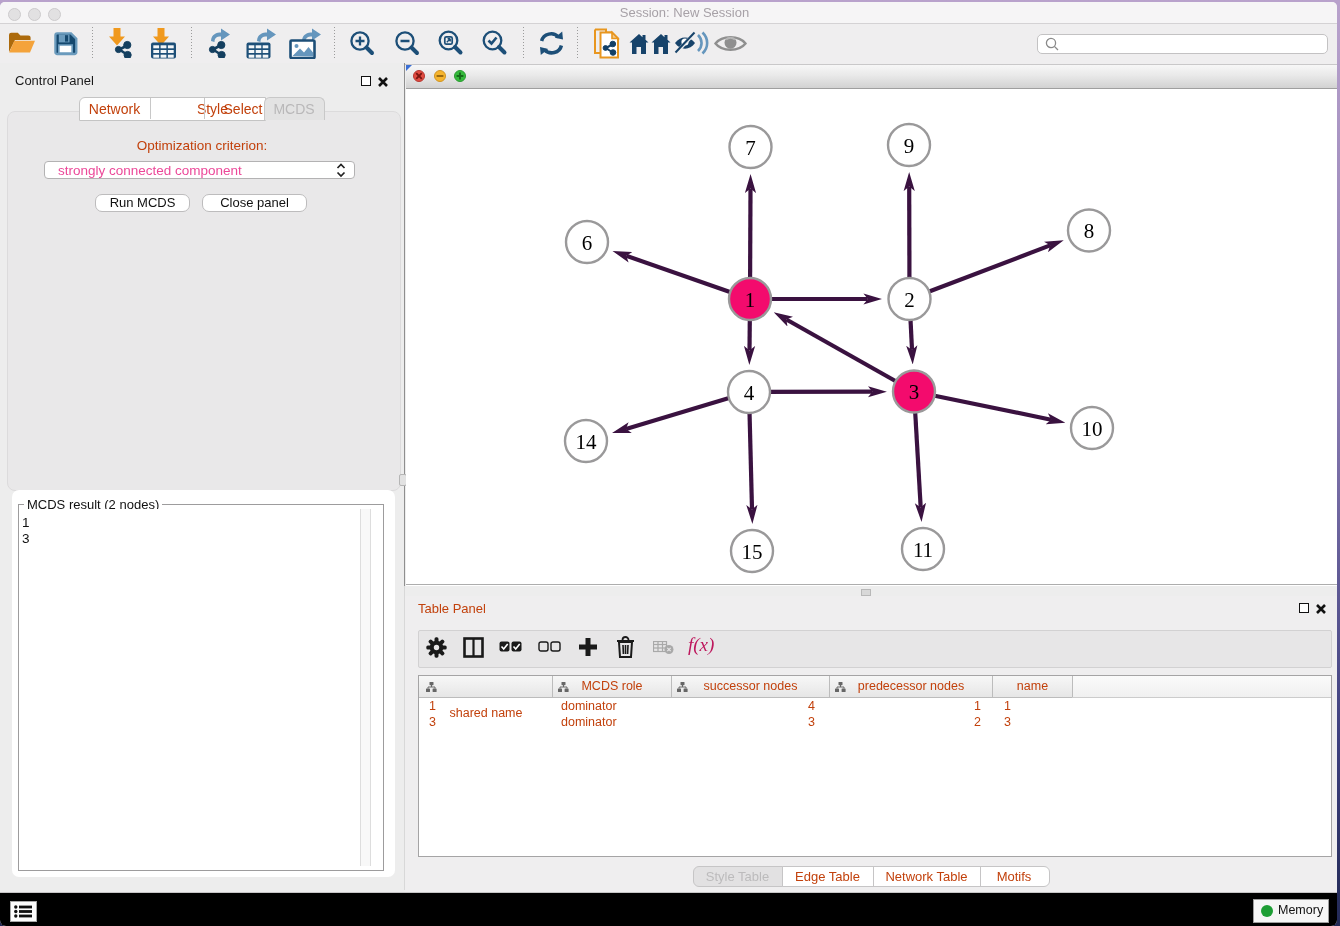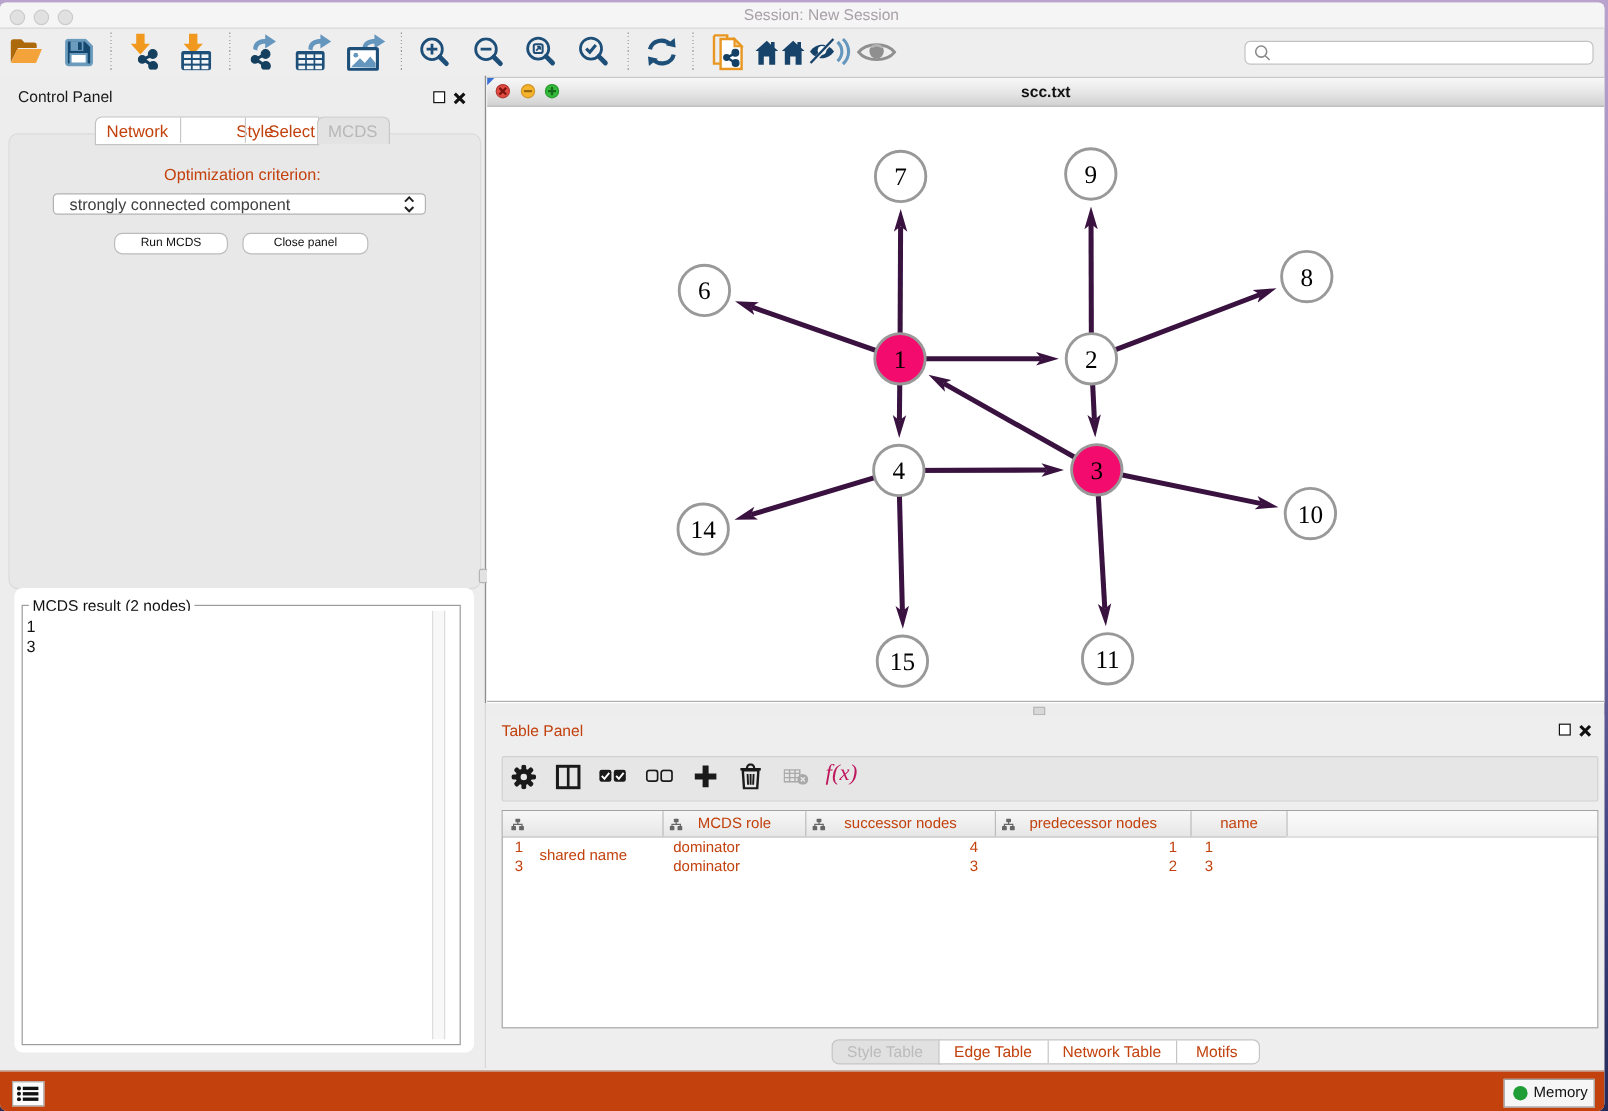--- a/index.html
+++ b/index.html
@@ -19,31 +19,31 @@
   
   #toolbar{position:absolute;left:0;top:22px;width:100%;height:40px;background:#efeeef;
            border-bottom:1px solid #c9c8c9;}
   .vsep{position:absolute;top:3px;height:33px;width:1px;
         background-image:repeating-linear-gradient(180deg,#9b9b9b 0 1px,transparent 1px 3px);}
   #searchbox{position:absolute;left:1037px;top:10px;width:289px;height:18px;background:#fff;
              border:1px solid #c3c2c3;border-radius:5px;}
   .float-ic{position:absolute;width:8px;height:8px;border:1.5px solid #111;background:#fff;}
   .panel-round{position:absolute;border-radius:8px;}
   .btn{position:absolute;background:#fff;border:1px solid #bdbcbd;border-radius:7px;
-       font-size:10px;color:#111;text-align:center;}
+       font-size:13px;color:#111;text-align:center;}
   
   #netwin{position:absolute;left:406px;top:63px;width:931px;height:521px;background:#fff;}
   #nettitle{position:absolute;left:0;top:0;width:100%;height:23px;
             background:linear-gradient(180deg,#f7f7f7,#e9e9e9 45%,#d2d2d2);
             border-bottom:1px solid #9f9f9f;}
   .traffic{position:absolute;top:5px;width:12px;height:12px;border-radius:50%;box-sizing:border-box;}
   
   #tablepanel{position:absolute;left:405px;top:594px;width:932px;height:296px;background:#efeeef;}
   
-  #statusbar{position:absolute;left:0;top:890px;width:100%;height:34px;background:#c2410c;
+  #statusbar{position:absolute;left:0;top:890px;width:100%;height:34px;background:#000000;
              border-top:1px solid #c6c5c6;}
   .cell{position:absolute;font-size:12.5px;color:#c2410c;}
 </style>
 </head>
 <body>
 <div id="win">
 
   <div id="titlebar">
     <div class="tl" style="left:8px;"></div>
     <div class="tl" style="left:28px;"></div>
@@ -222,21 +222,21 @@
     <div class="abs" style="left:264px;top:34px;width:59px;height:22px;background:#e3e3e3;border:1px solid #c8c8c8;border-bottom:none;border-radius:6px 6px 0 0;"></div>
     <div class="cell" style="left:79px;top:38px;width:71px;text-align:center;font-size:14px;">Network</div>
     <div class="abs" style="left:150px;top:35px;width:1px;height:21px;background:#c8c8c8;"></div>
     <div class="cell" style="left:150px;top:38px;width:54px;text-align:right;font-size:14px;margin-left:24px;">Style</div>
     <div class="abs" style="left:204px;top:35px;width:1px;height:21px;background:#c8c8c8;"></div>
     <div class="cell" style="left:204px;top:38px;width:78px;text-align:center;font-size:14px;">Select</div>
     <div class="cell" style="left:264px;top:38px;width:60px;text-align:center;font-size:14px;color:#b9b8b9;">MCDS</div>
 
     <div class="cell" style="left:0;top:75px;width:404px;text-align:center;font-size:13.5px;">Optimization criterion:</div>
     <div class="abs" style="left:44px;top:98px;width:309px;height:16px;background:#fff;border:1px solid #b3b2b3;border-radius:4px;">
-      <div style="position:absolute;left:13px;top:1px;font-size:13.5px;color:#404040;">strongly connected component</div>
+      <div style="position:absolute;left:13px;top:1px;font-size:13.5px;color:#ec4899;">strongly connected component</div>
       <svg width="12" height="15" style="position:absolute;right:7px;top:1px;">
         <path d="M2.5 5 L6 1.5 L9.5 5" fill="none" stroke="#222" stroke-width="1.7"></path>
         <path d="M2.5 9.5 L6 13 L9.5 9.5" fill="none" stroke="#222" stroke-width="1.7"></path>
       </svg>
     </div>
     <div class="btn" style="left:95px;top:131px;width:93px;height:16px;line-height:16px;">Run MCDS</div>
     <div class="btn" style="left:202px;top:131px;width:103px;height:16px;line-height:16px;">Close panel</div>
 
     <div class="abs" style="left:12px;top:427px;width:383px;height:387px;background:#fff;border-radius:7px;"></div>
     <div class="abs" style="left:18px;top:441px;width:364px;height:365px;border:1px solid #9d9c9d;"></div>
@@ -254,21 +254,20 @@
   <div id="netwin">
     <div id="nettitle">
       <div class="traffic" style="left:7px;background:#e24b41;border:1px solid #b43832;"></div>
       <div class="traffic" style="left:28px;background:#f6b42d;border:1px solid #cf9423;"></div>
       <div class="traffic" style="left:48px;background:#35ba3b;border:1px solid #2a9a31;"></div>
       <svg width="62" height="12" style="position:absolute;left:7px;top:5px">
         <path d="M3.2 3.2 L8.8 8.8 M8.8 3.2 L3.2 8.8" stroke="#7a1510" stroke-width="1.9"></path>
         <line x1="23.6" y1="6" x2="30.4" y2="6" stroke="#9a6a10" stroke-width="1.9"></line>
         <path d="M43.6 6 h6.8 M47 2.6 v6.8" stroke="#156b1a" stroke-width="1.9"></path>
       </svg>
-      <div style="position:absolute;top:4px;width:100%;text-align:center;font-size:13px;font-weight:bold;color:#111;">scc.txt</div>
       <div style="position:absolute;left:0;top:0;width:0;height:0;border-left:6px solid #3b6fd4;border-bottom:6px solid transparent;"></div>
     </div>
     <div id="canvas" style="position:absolute;left:0;top:24px;width:931px;height:495px;background:#fff;border-bottom:1px solid #adadad;">
       <svg id="graph" width="931" height="496" font-family="'Liberation Serif',serif" font-size="21px">
         <defs>
           <marker id="arr" viewBox="0 0 19 12" markerWidth="19" markerHeight="12" refX="4.4" refY="6" orient="auto" markerUnits="userSpaceOnUse">
             <path d="M0 0.4 L19 6 L0 11.6 L4.5 6 Z" fill="#3a1240"></path>
           </marker>
         </defs>
         <g stroke="#3a1240" stroke-width="4.2">

